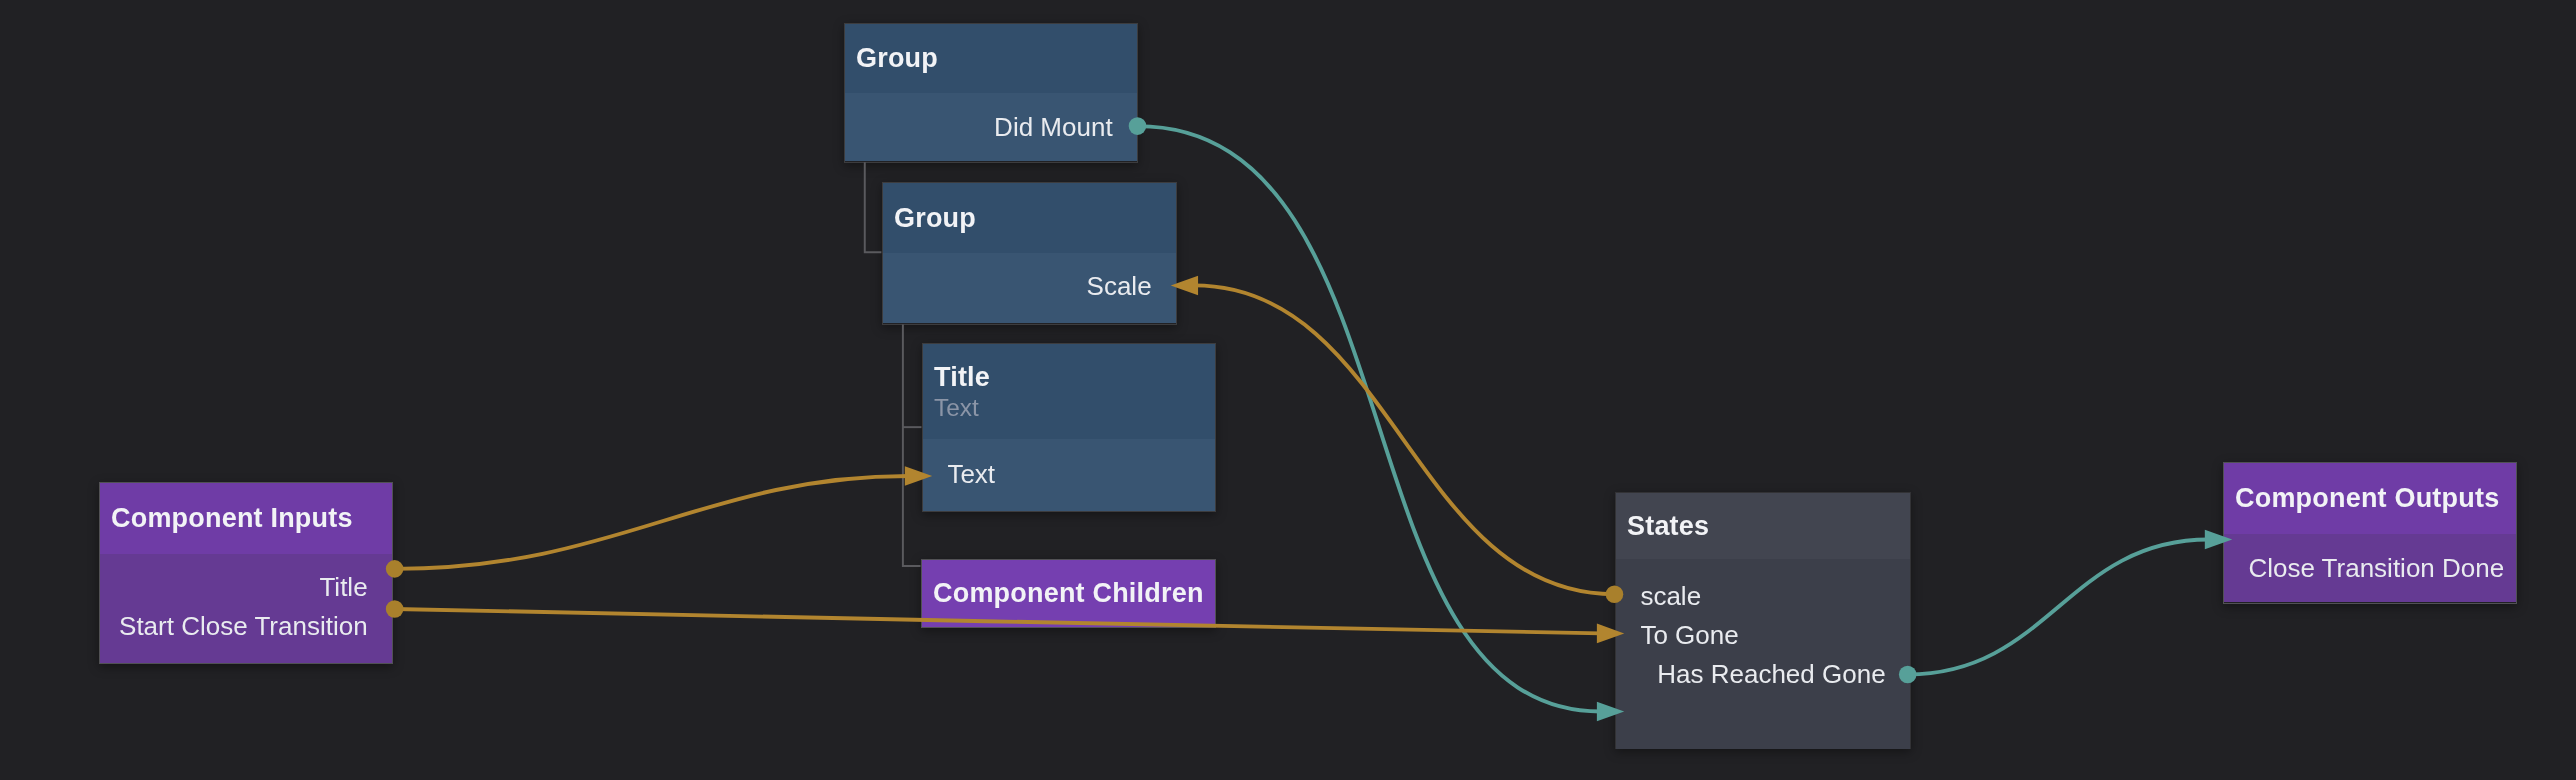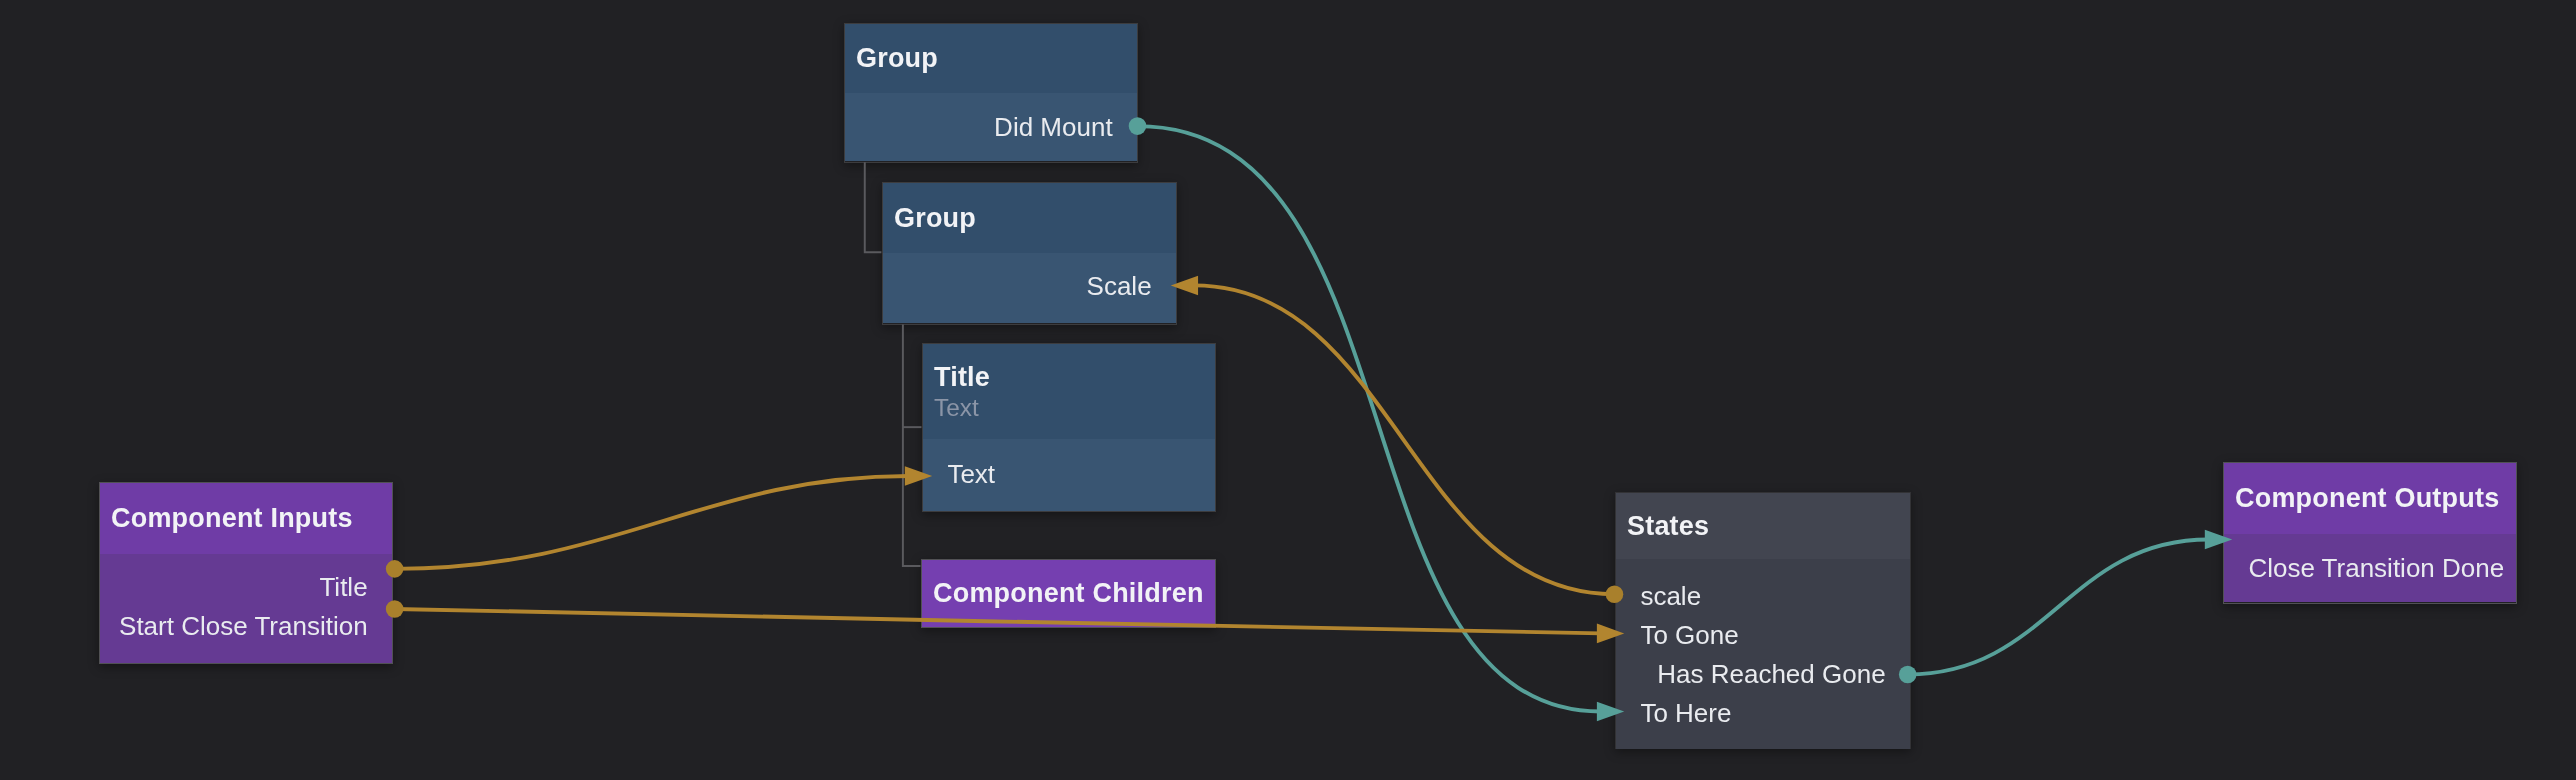--- a/index.html
+++ b/index.html
@@ -100,21 +100,20 @@
   </div>
 
   <div class="node gray" style="left:1615px;top:492px;width:296px;height:257px">
     <div class="hd" style="height:66px">
       <span class="ttl">States</span>
     </div>
     <div class="bd" style="height:190px;padding-top:17.6px">
       <div class="port l">scale</div>
       <div class="port l">To Gone</div>
       <div class="port r">Has Reached Gone</div>
-      <div class="port l">To Here</div>
     </div>
   </div>
 
   <div class="node purple" style="left:2223px;top:434px;width:294px;height:142px">
     <div class="hd" style="height:71px">
       <span class="ttl">Component Outputs</span>
     </div>
     <div class="bd" style="height:68px;padding-top:14.7px">
       <div class="port l">Close Transition Done</div>
     </div>

